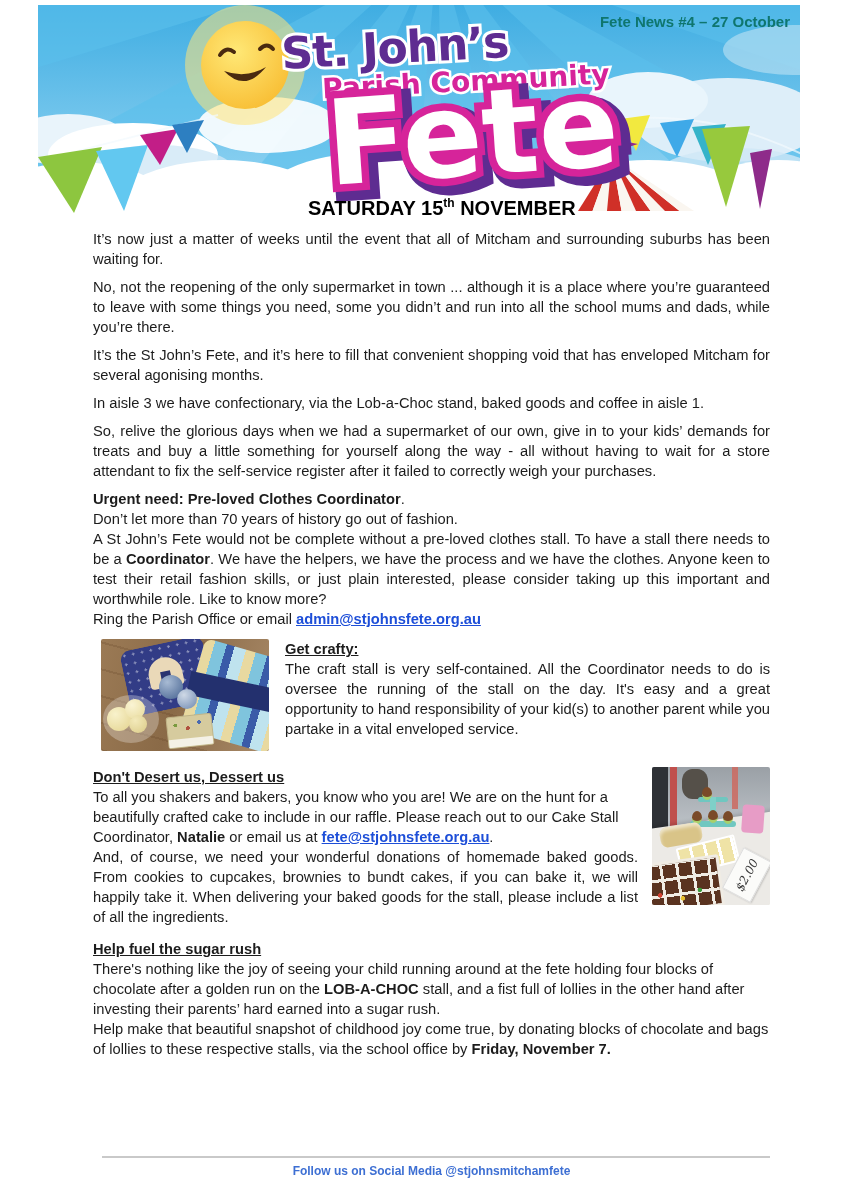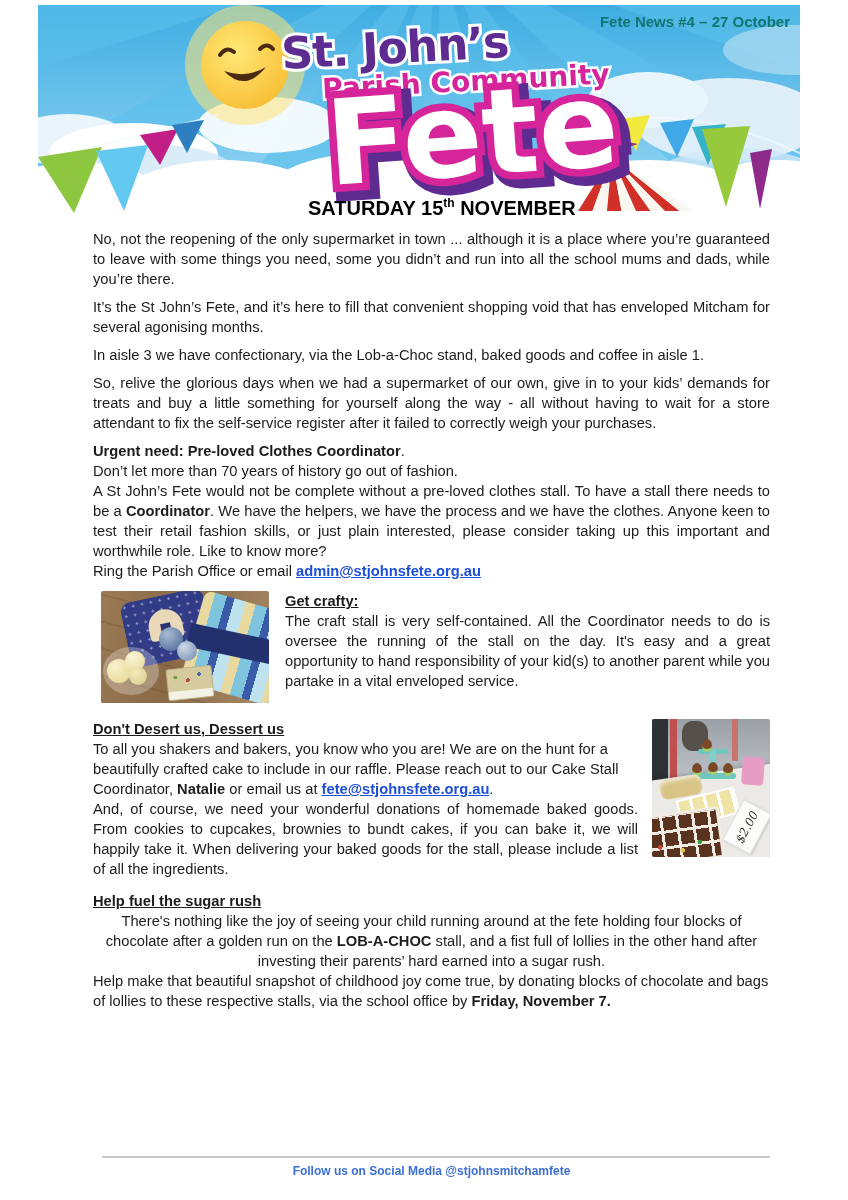--- a/index.html
+++ b/index.html
@@ -193,20 +193,21 @@
         <text x="435" y="170" font-size="118" fill="#ffffff" stroke="#d6249a" stroke-width="15" paint-order="stroke" transform="rotate(-4 435 140)">Fete</text>
       </g>
     </svg>
 
     <div class="news-label">Fete News #4 – 27 October</div>
     <div class="date-title"><span>SATURDAY 15</span><sup>th</sup><span> NOVEMBER</span></div>
   </div>
 
   <div class="content">
 
+    <p class="just">It’s now just a matter of weeks until the event that all of Mitcham and surrounding suburbs has been waiting for.</p>
     <p class="just">No, not the reopening of the only supermarket in town ... although it is a place where you’re guaranteed to leave with some things you need, some you didn’t and run into all the school mums and dads, while you’re there.</p>
     <p class="just">It’s the St John’s Fete, and it’s here to fill that convenient shopping void that has enveloped Mitcham for several agonising months.</p>
     <p>In aisle 3 we have confectionary, via the Lob-a-Choc stand, baked goods and coffee in aisle 1.</p>
 
 
     <p class="just">So, relive the glorious days when we had a supermarket of our own, give in to your kids’ demands for treats and buy a little something for yourself along the way - all without having to wait for a store attendant to fix the self-service register after it failed to correctly weigh your purchases.</p>
 
     <div class="block">
       <div><b>Urgent need: Pre-loved Clothes Coordinator</b><span>.</span></div>
       <div>Don’t let more than 70 years of history go out of fashion.</div>
@@ -267,21 +268,21 @@
             <span>$2.00</span>
           </div>
       </div>
       <div class="heading-ul">Don't Desert us, Dessert us</div>
       <p style="margin-bottom:0;"><span>To all you shakers and bakers, you know who you are! We are on the hunt for a beautifully crafted cake to include in our raffle. Please reach out to our Cake Stall Coordinator, </span><b>Natalie</b><span> or email us at </span><a class="link">fete@stjohnsfete.org.au</a><span>.</span></p>
       <p class="just" style="margin-bottom:0;">And, of course, we need your wonderful donations of homemade baked goods. From cookies to cupcakes, brownies to bundt cakes, if you can bake it, we will happily take it. When delivering your baked goods for the stall, please include a list of all the ingredients.</p>
     </div>
 
     <div class="sugar">
       <div class="heading-ul">Help fuel the sugar rush</div>
-      <p style="margin-bottom:0;text-align:center;"><span>There's nothing like the joy of seeing your child running around at the fete holding four blocks of chocolate after a golden run on the </span><b>LOB-A-CHOC</b><span> stall, and a fist full of lollies in the other hand after investing their parents’ hard earned into a sugar rush.</span></p>
+      <p style="margin-bottom:0;"><span>There's nothing like the joy of seeing your child running around at the fete holding four blocks of chocolate after a golden run on the </span><b>LOB-A-CHOC</b><span> stall, and a fist full of lollies in the other hand after investing their parents’ hard earned into a sugar rush.</span></p>
       <p style="margin-bottom:16px;"><span>Help make that beautiful snapshot of childhood joy come true, by donating blocks of chocolate and bags of lollies to these respective stalls, via the school office by </span><b>Friday, November 7.</b></p>
     </div>
 
   </div>
 
   <div class="footer">
     <div class="rule"></div>
     <div class="social">Follow us on Social Media @stjohnsmitchamfete</div>
   </div>
 

